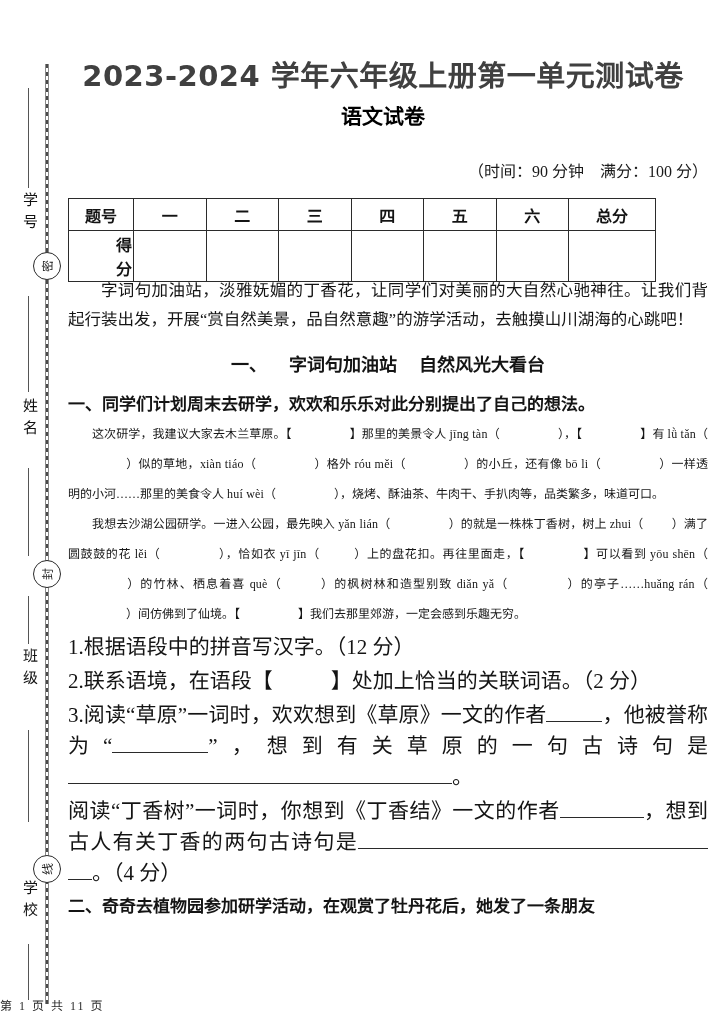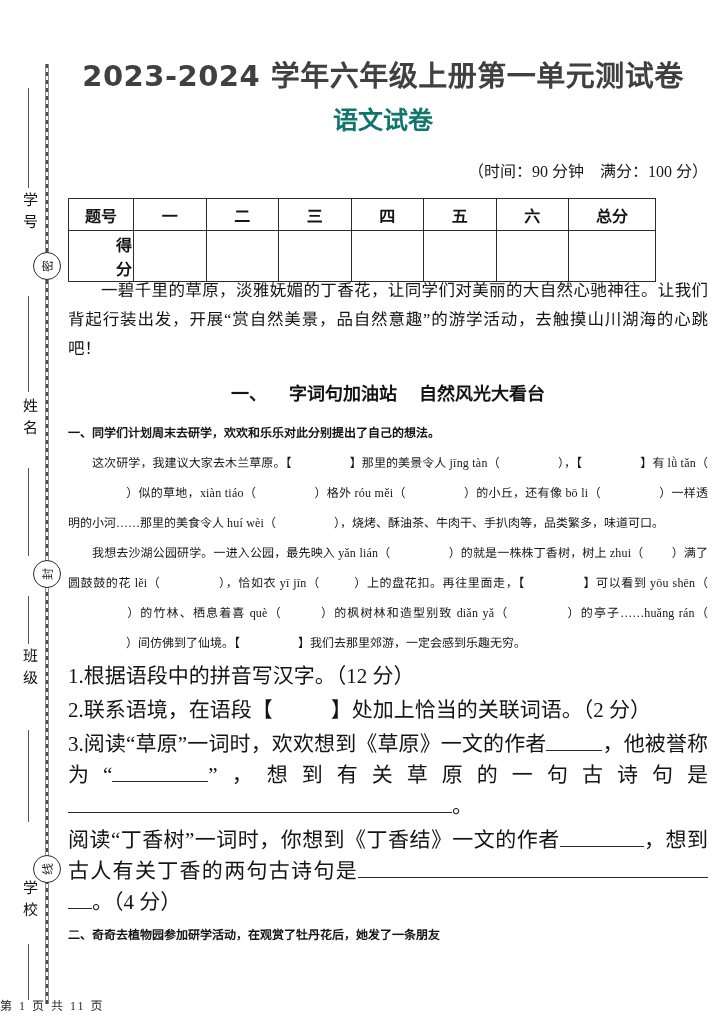--- a/index.html
+++ b/index.html
@@ -101,22 +101,22 @@
     white-space: nowrap;
   }
   .doc-subtitle {
     position: absolute;
     left: 58px;
     top: 100px;
     width: 650px;
     text-align: center;
     font-family: "DejaVu Sans", "Liberation Sans", sans-serif;
     font-weight: bold;
-    font-size: 25px;
-    color: #0f766e;
+    font-size: 21px;
+    color: #000000;
   }
   .doc-meta {
     position: absolute;
     left: 58px;
     top: 158px;
     width: 650px;
     text-align: right;
     font-size: 16px;
     font-family: "Liberation Serif", serif;
     color: #1a1a1a;
@@ -171,21 +171,21 @@
     font-weight: bold;
     font-size: 18px;
     color: #141414;
   }
   .section-heading .sp { display: inline-block; width: 22px; }
 
   .q-major {
     margin-top: 13px;
     font-family: "DejaVu Sans", "Liberation Sans", sans-serif;
     font-weight: bold;
-    font-size: 12px;
+    font-size: 17px;
     line-height: 30px;
     color: #141414;
   }
 
   .passage {
     font-family: "Liberation Serif", "DejaVu Serif", serif;
     font-size: 12px;
     line-height: 30px;
     text-indent: 2em;
     text-align: justify;
@@ -287,21 +287,21 @@
       <td></td>
       <td></td>
       <td></td>
       <td class="total"></td>
     </tr>
   </tbody>
     </table>
 
   <div class="body-area">
 
-    <p class="para indent">一碧千里的草原，淡雅妩媚的丁香花，让同学们对美丽的大自然心驰神往。让我们背起行装出发，开展“赏自然美景，品自然意趣”的游学活动，去触摸山川湖海的心跳吧！</p>
+    <p class="para indent">字词句加油站，淡雅妩媚的丁香花，让同学们对美丽的大自然心驰神往。让我们背起行装出发，开展“赏自然美景，品自然意趣”的游学活动，去触摸山川湖海的心跳吧！</p>
 
     <div class="section-heading">
       <span>一、</span><span class="sp"></span><span>字词句加油站</span><span class="sp"></span><span>自然风光大看台</span>
     </div>
 
     <p class="q-major">一、同学们计划周末去研学，欢欢和乐乐对此分别提出了自己的想法。</p>
 
     <p class="passage"><span>这次研学，我建议大家去木兰草原。【</span><span class="blank-paren brk">&nbsp;&nbsp;&nbsp;</span><span>】那里的美景令人</span> <span class="py">jīng tàn</span>（<span class="blank-paren">&nbsp;</span>）<span>，【</span><span class="blank-paren brk">&nbsp;&nbsp;&nbsp;</span><span>】有</span> <span class="py">lǜ tǎn</span>（<span class="blank-paren">&nbsp;</span>）<span>似的草地，</span><span class="py">xiàn tiáo</span>（<span class="blank-paren">&nbsp;</span>）<span>格外</span> <span class="py">róu měi</span>（<span class="blank-paren">&nbsp;</span>）<span>的小丘，还有像</span> <span class="py">bō li</span>（<span class="blank-paren">&nbsp;</span>）<span>一样透明的小河……那里的美食令人</span> <span class="py">huí wèi</span>（<span class="blank-paren">&nbsp;</span>）<span>，烧烤、酥油茶、牛肉干、手扒肉等，品类繁多，味道可口。</span></p>
 
     <p class="passage cont"><span>我想去沙湖公园研学。一进入公园，最先映入</span> <span class="py">yǎn lián</span>（<span class="blank-paren">&nbsp;</span>）<span>的就是一株株丁香树，树上</span> <span class="py">zhui</span>（<span class="blank-paren" style="min-width:28px;">&nbsp;</span>）<span>满了圆鼓鼓的花</span> <span class="py">lěi</span>（<span class="blank-paren">&nbsp;</span>）<span>，恰如衣</span> <span class="py">yī jīn</span>（<span class="blank-paren" style="min-width:34px;">&nbsp;</span>）<span>上的盘花扣。再往里面走，【</span><span class="blank-paren brk">&nbsp;&nbsp;&nbsp;</span><span>】可以看到</span> <span class="py">yōu shēn</span>（<span class="blank-paren">&nbsp;</span>）<span>的竹林、栖息着喜</span> <span class="py">què</span>（<span class="blank-paren" style="min-width:38px;">&nbsp;</span>）<span>的枫树林和造型别致</span> <span class="py">diǎn yǎ</span>（<span class="blank-paren">&nbsp;</span>）<span>的亭子……</span><span class="py">huǎng rán</span>（<span class="blank-paren">&nbsp;</span>）<span>间仿佛到了仙境。【</span><span class="blank-paren brk">&nbsp;&nbsp;&nbsp;</span><span>】我们去那里郊游，一定会感到乐趣无穷。</span></p>

